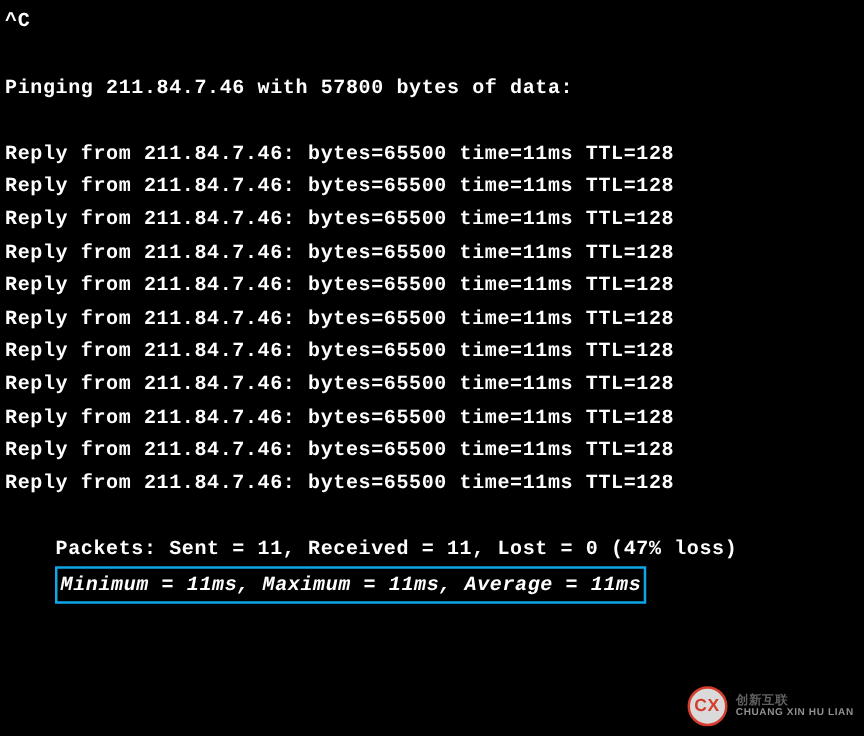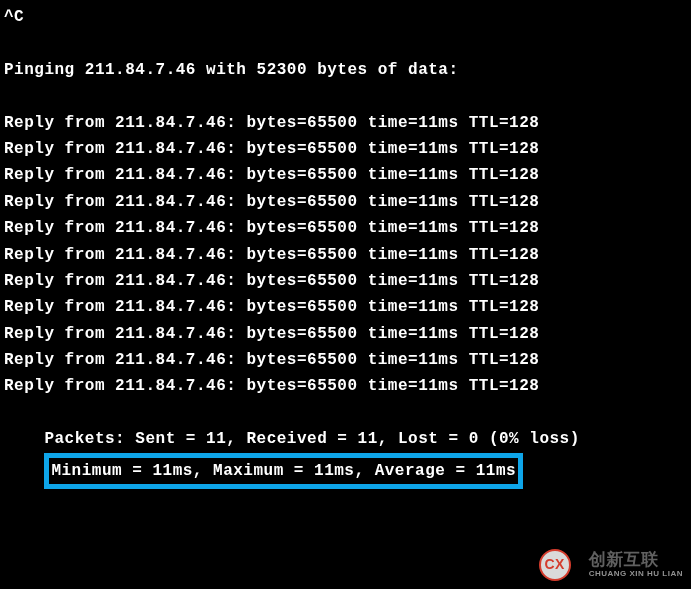--- a/index.html
+++ b/index.html
@@ -18,31 +18,32 @@
       padding: 4px 4px;
       line-height: 1.65;
       letter-spacing: 0.5px;
       position: relative;
       overflow: hidden;
     }
     .terminal-line {
       white-space: pre;
     }
     .highlight-box {
-      border: 5px solid #0ea5e9;
+      border: 2px solid #0ea5e9;
       display: inline-block;
       padding: 0 2px;
+      font-style: italic;
     }
     .watermark {
       position: absolute;
       bottom: 8px;
       right: 8px;
       display: flex;
       align-items: center;
-      gap: 18px;
+      gap: 7px;
       opacity: 0.95;
     }
     .watermark-icon {
       width: 32px;
       height: 32px;
       border: 2px solid #e04030;
       border-radius: 50%;
       display: flex;
       align-items: center;
       justify-content: center;
@@ -54,50 +55,50 @@
     }
     .watermark-text {
       display: flex;
       flex-direction: column;
       font-family: Arial, 'Microsoft YaHei', sans-serif;
       font-size: 11px;
       color: #888;
       line-height: 1.1;
     }
     .watermark-text .cn {
-      font-size: 17px;
+      font-size: 10px;
       font-weight: bold;
       color: #666;
     }
     .watermark-text .en {
       font-size: 8px;
       color: #999;
     }
   </style>
 </head>
 <body>
 
 <div>
   <div class="terminal-line">^C</div>
   <div class="terminal-line">&nbsp;</div>
-  <div class="terminal-line">Pinging 211.84.7.46 with 52300 bytes of data:</div>
+  <div class="terminal-line">Pinging 211.84.7.46 with 57800 bytes of data:</div>
   <div class="terminal-line">&nbsp;</div>
   <div class="terminal-line">Reply from 211.84.7.46: bytes=65500 time=11ms TTL=128</div>
   <div class="terminal-line">Reply from 211.84.7.46: bytes=65500 time=11ms TTL=128</div>
   <div class="terminal-line">Reply from 211.84.7.46: bytes=65500 time=11ms TTL=128</div>
   <div class="terminal-line">Reply from 211.84.7.46: bytes=65500 time=11ms TTL=128</div>
   <div class="terminal-line">Reply from 211.84.7.46: bytes=65500 time=11ms TTL=128</div>
   <div class="terminal-line">Reply from 211.84.7.46: bytes=65500 time=11ms TTL=128</div>
   <div class="terminal-line">Reply from 211.84.7.46: bytes=65500 time=11ms TTL=128</div>
   <div class="terminal-line">Reply from 211.84.7.46: bytes=65500 time=11ms TTL=128</div>
   <div class="terminal-line">Reply from 211.84.7.46: bytes=65500 time=11ms TTL=128</div>
   <div class="terminal-line">Reply from 211.84.7.46: bytes=65500 time=11ms TTL=128</div>
   <div class="terminal-line">Reply from 211.84.7.46: bytes=65500 time=11ms TTL=128</div>
   <div class="terminal-line">&nbsp;</div>
-  <div class="terminal-line">    Packets: Sent = 11, Received = 11, Lost = 0 (0% loss)</div>
+  <div class="terminal-line">    Packets: Sent = 11, Received = 11, Lost = 0 (47% loss)</div>
   <div class="terminal-line"><span>    </span><span class="highlight-box">Minimum = 11ms, Maximum = 11ms, Average = 11ms</span></div>
 </div>
 
 <div class="watermark">
   <div class="watermark-icon">CX</div>
   <div class="watermark-text">
     <span class="cn">创新互联</span>
     <span class="en">CHUANG XIN HU LIAN</span>
   </div>
 </div>

